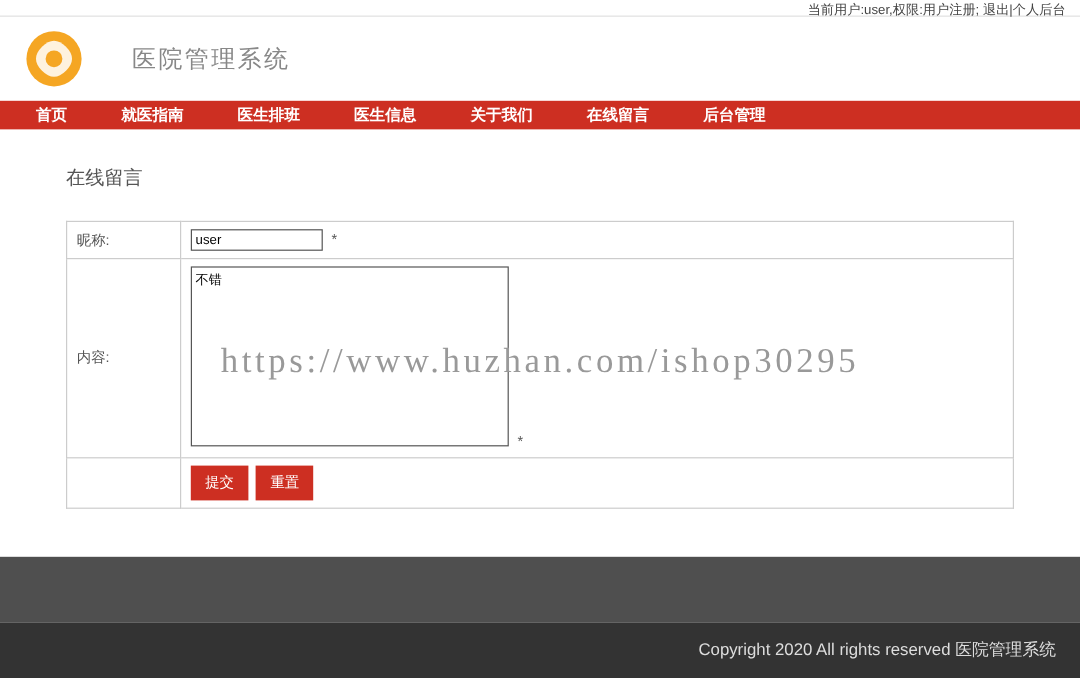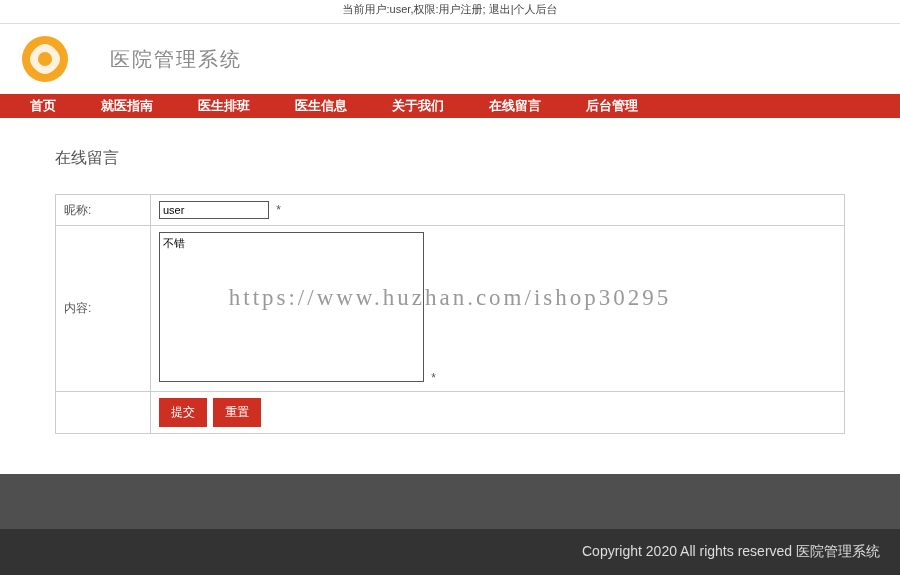--- a/index.html
+++ b/index.html
@@ -1,18 +1,18 @@
 <!DOCTYPE html>
 <html><head>
   <meta charset="utf-8">
   <style>
     * { margin: 0; padding: 0; box-sizing: border-box; }
     body { font-family: "Microsoft YaHei", Arial, sans-serif; font-size: 12px; background: #fff; }
     
-    .topbar { height: 24px; background: #fff; border-bottom: 1px solid #ddd; text-align: center; padding: 0 12px; line-height: 18px; font-size: 11px; color: #444; }
+    .topbar { height: 14px; background: #fff; border-bottom: 1px solid #ddd; text-align: right; padding: 0 12px; line-height: 18px; font-size: 11px; color: #444; }
     .topbar a { color: #444; text-decoration: none; cursor: pointer; }
     
     .header { height: 70px; background: #fff; display: flex; align-items: center; padding: 0 20px; }
     .logo { width: 50px; height: 50px; margin-right: 40px; }
     .site-title { font-size: 20px; color: #888; font-weight: normal; letter-spacing: 2px; }
     
     .navbar { height: 24px; background: #cd2f22; display: flex; align-items: center; padding: 0 30px; }
     .navbar a { color: #fff; text-decoration: none; font-size: 13px; font-weight: bold; margin-right: 45px; cursor: pointer; }
     
     .main { padding: 30px 55px 40px 55px; background: #fff; }
@@ -25,21 +25,21 @@
     
     .text-input { width: 110px; height: 18px; border: 1px solid #555; padding: 0 3px; font-size: 11px; }
     .textarea-input { width: 265px; height: 150px; border: 1px solid #555; padding: 3px; font-size: 11px; resize: none; font-family: inherit; }
     .required { color: #555; margin-left: 4px; }
     
     .btn { background: #cd2f22; color: #fff; border: none; padding: 6px 12px; font-size: 12px; cursor: pointer; margin-right: 3px; }
     
     .footer-spacer { height: 55px; background: #4f4f4f; }
     .footer { background: #333333; padding: 14px 20px; text-align: right; color: #ddd; font-size: 14px; }
     
-    .watermark { position: absolute; top: 285px; left: 0; width: 100%; text-align: center; font-size: 23px; color: #999; font-family: serif; letter-spacing: 3px; pointer-events: none; z-index: 100; }
+    .watermark { position: absolute; top: 285px; left: 0; width: 100%; text-align: center; font-size: 29px; color: #999; font-family: serif; letter-spacing: 3px; pointer-events: none; z-index: 100; }
   </style>
 </head>
 <body>
 
 <div class="topbar">
   <span>当前用户:</span><span>user</span><span>,权限:</span><span>用户注册</span><span>; </span><a>退出</a><span>|</span><a>个人后台</a>
 </div>
 
 <div class="header">
   <div class="logo">

